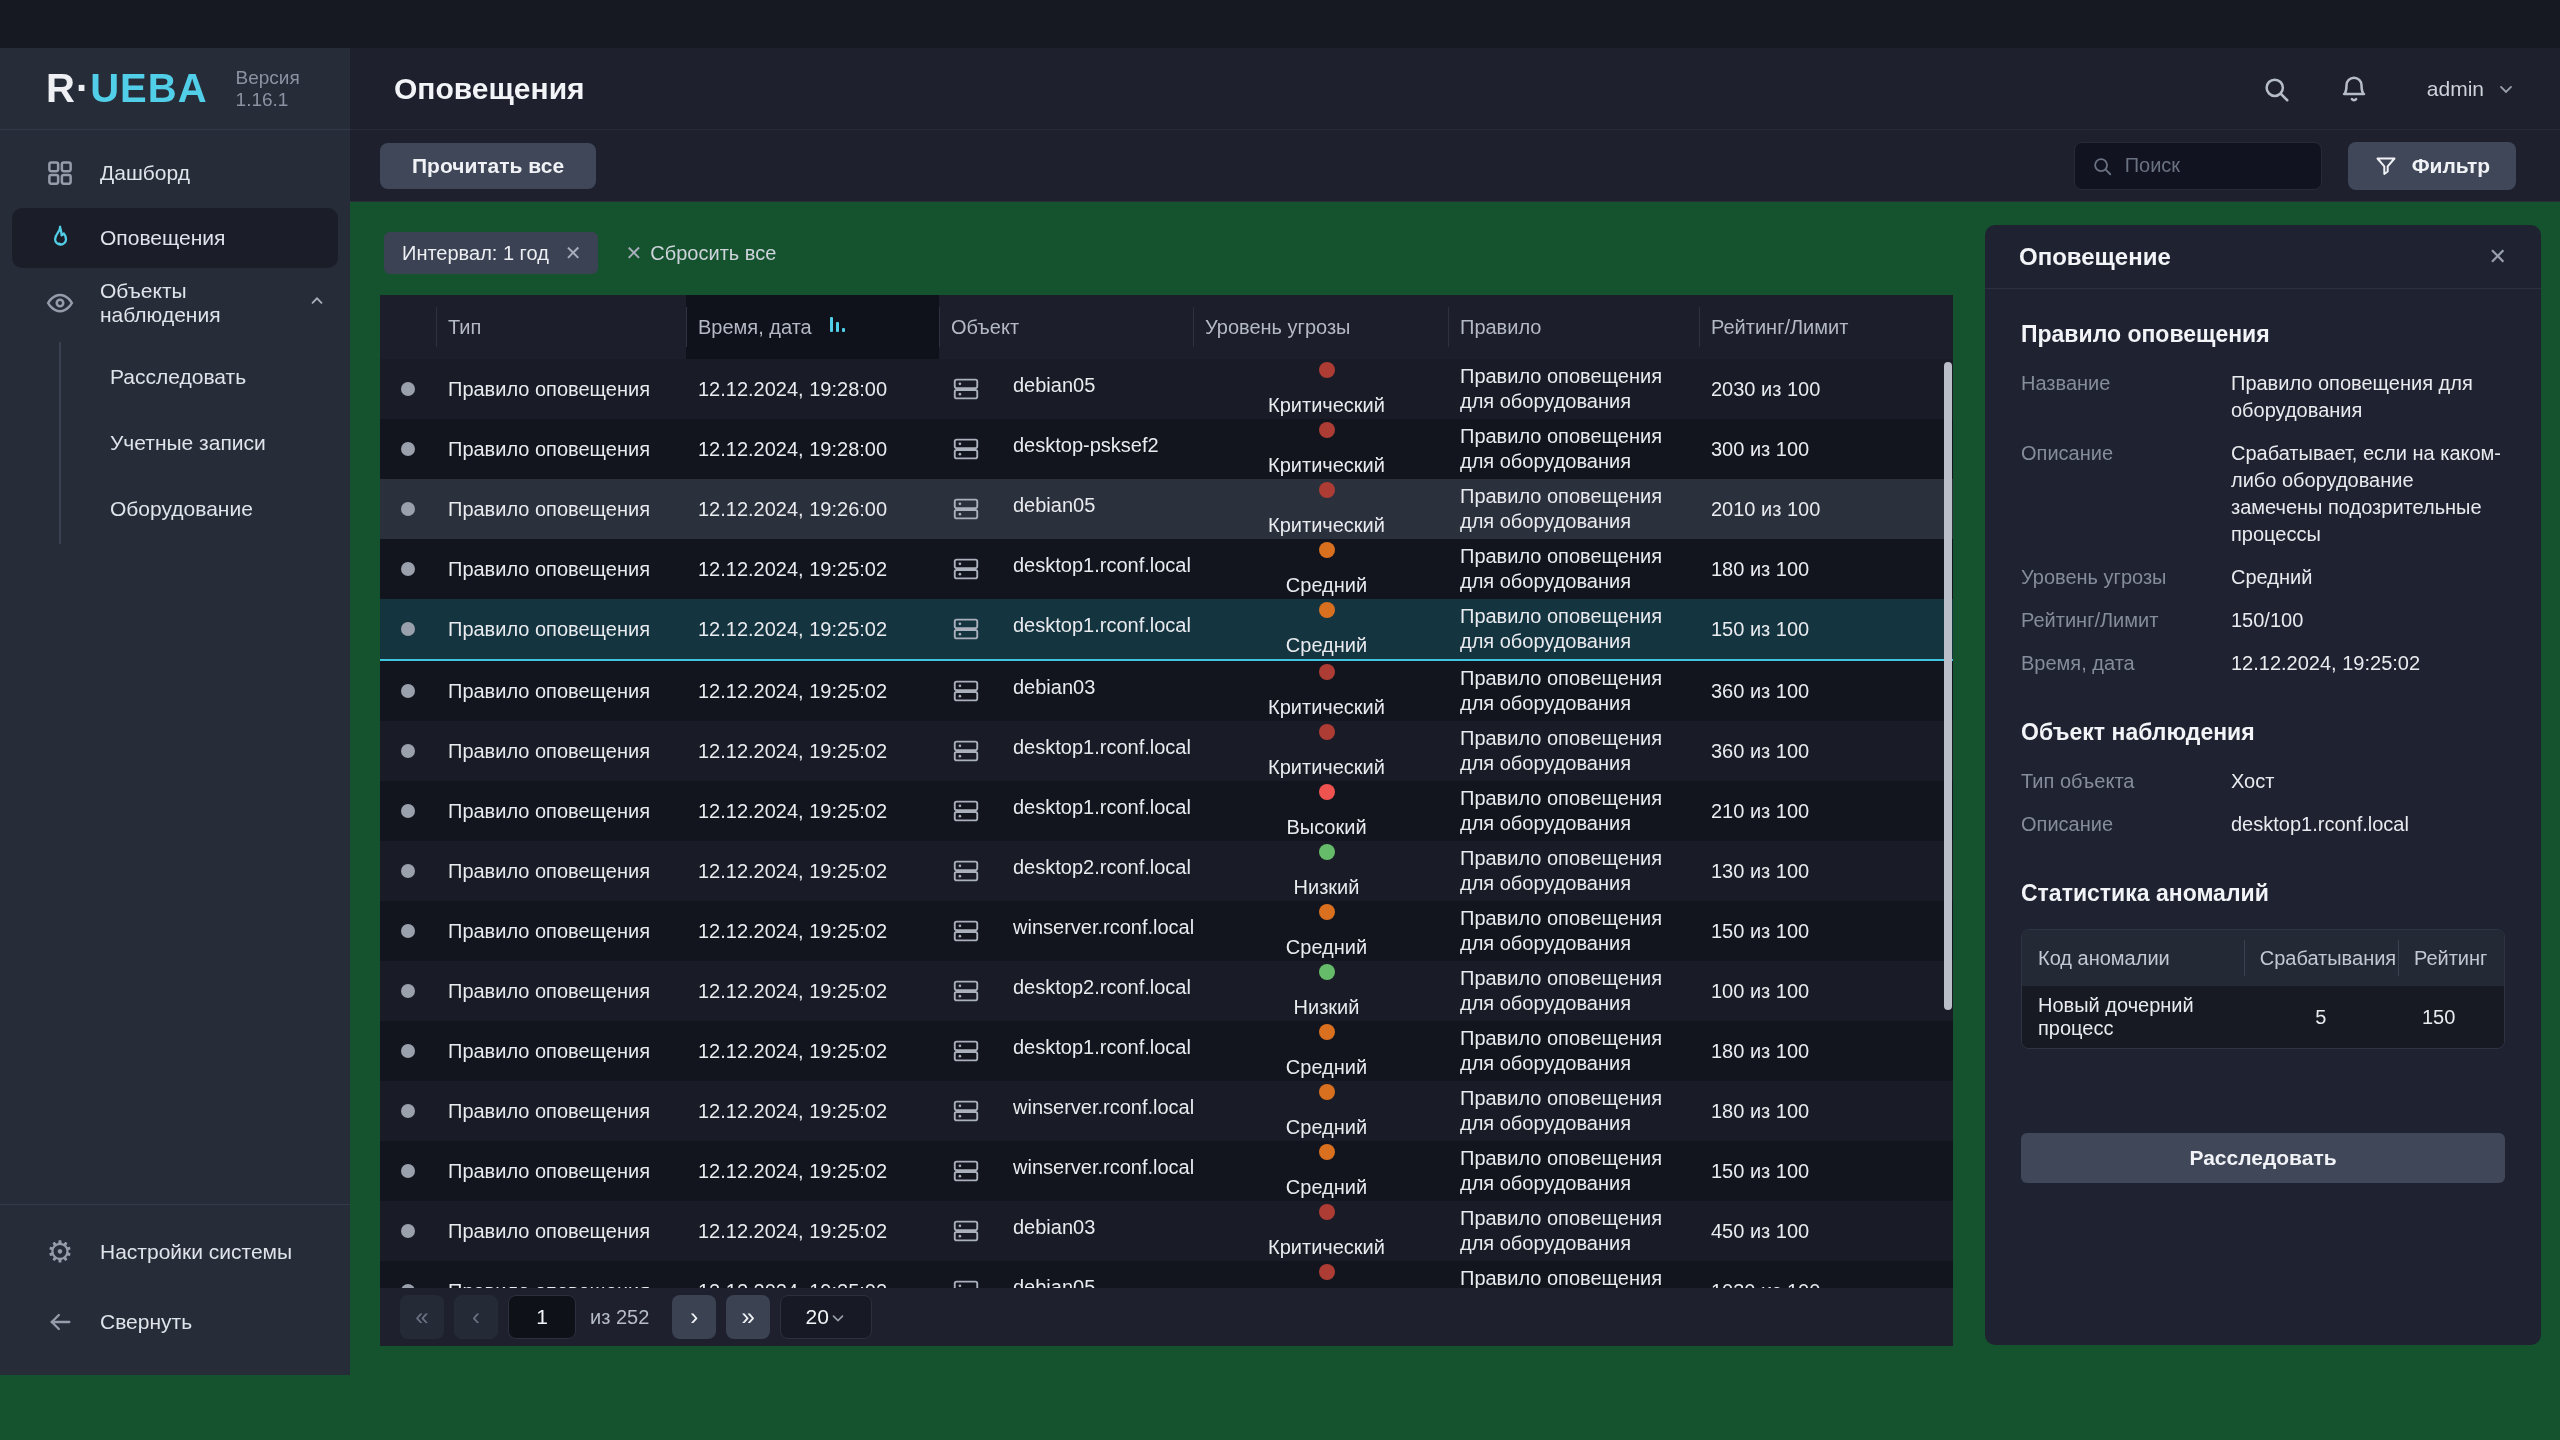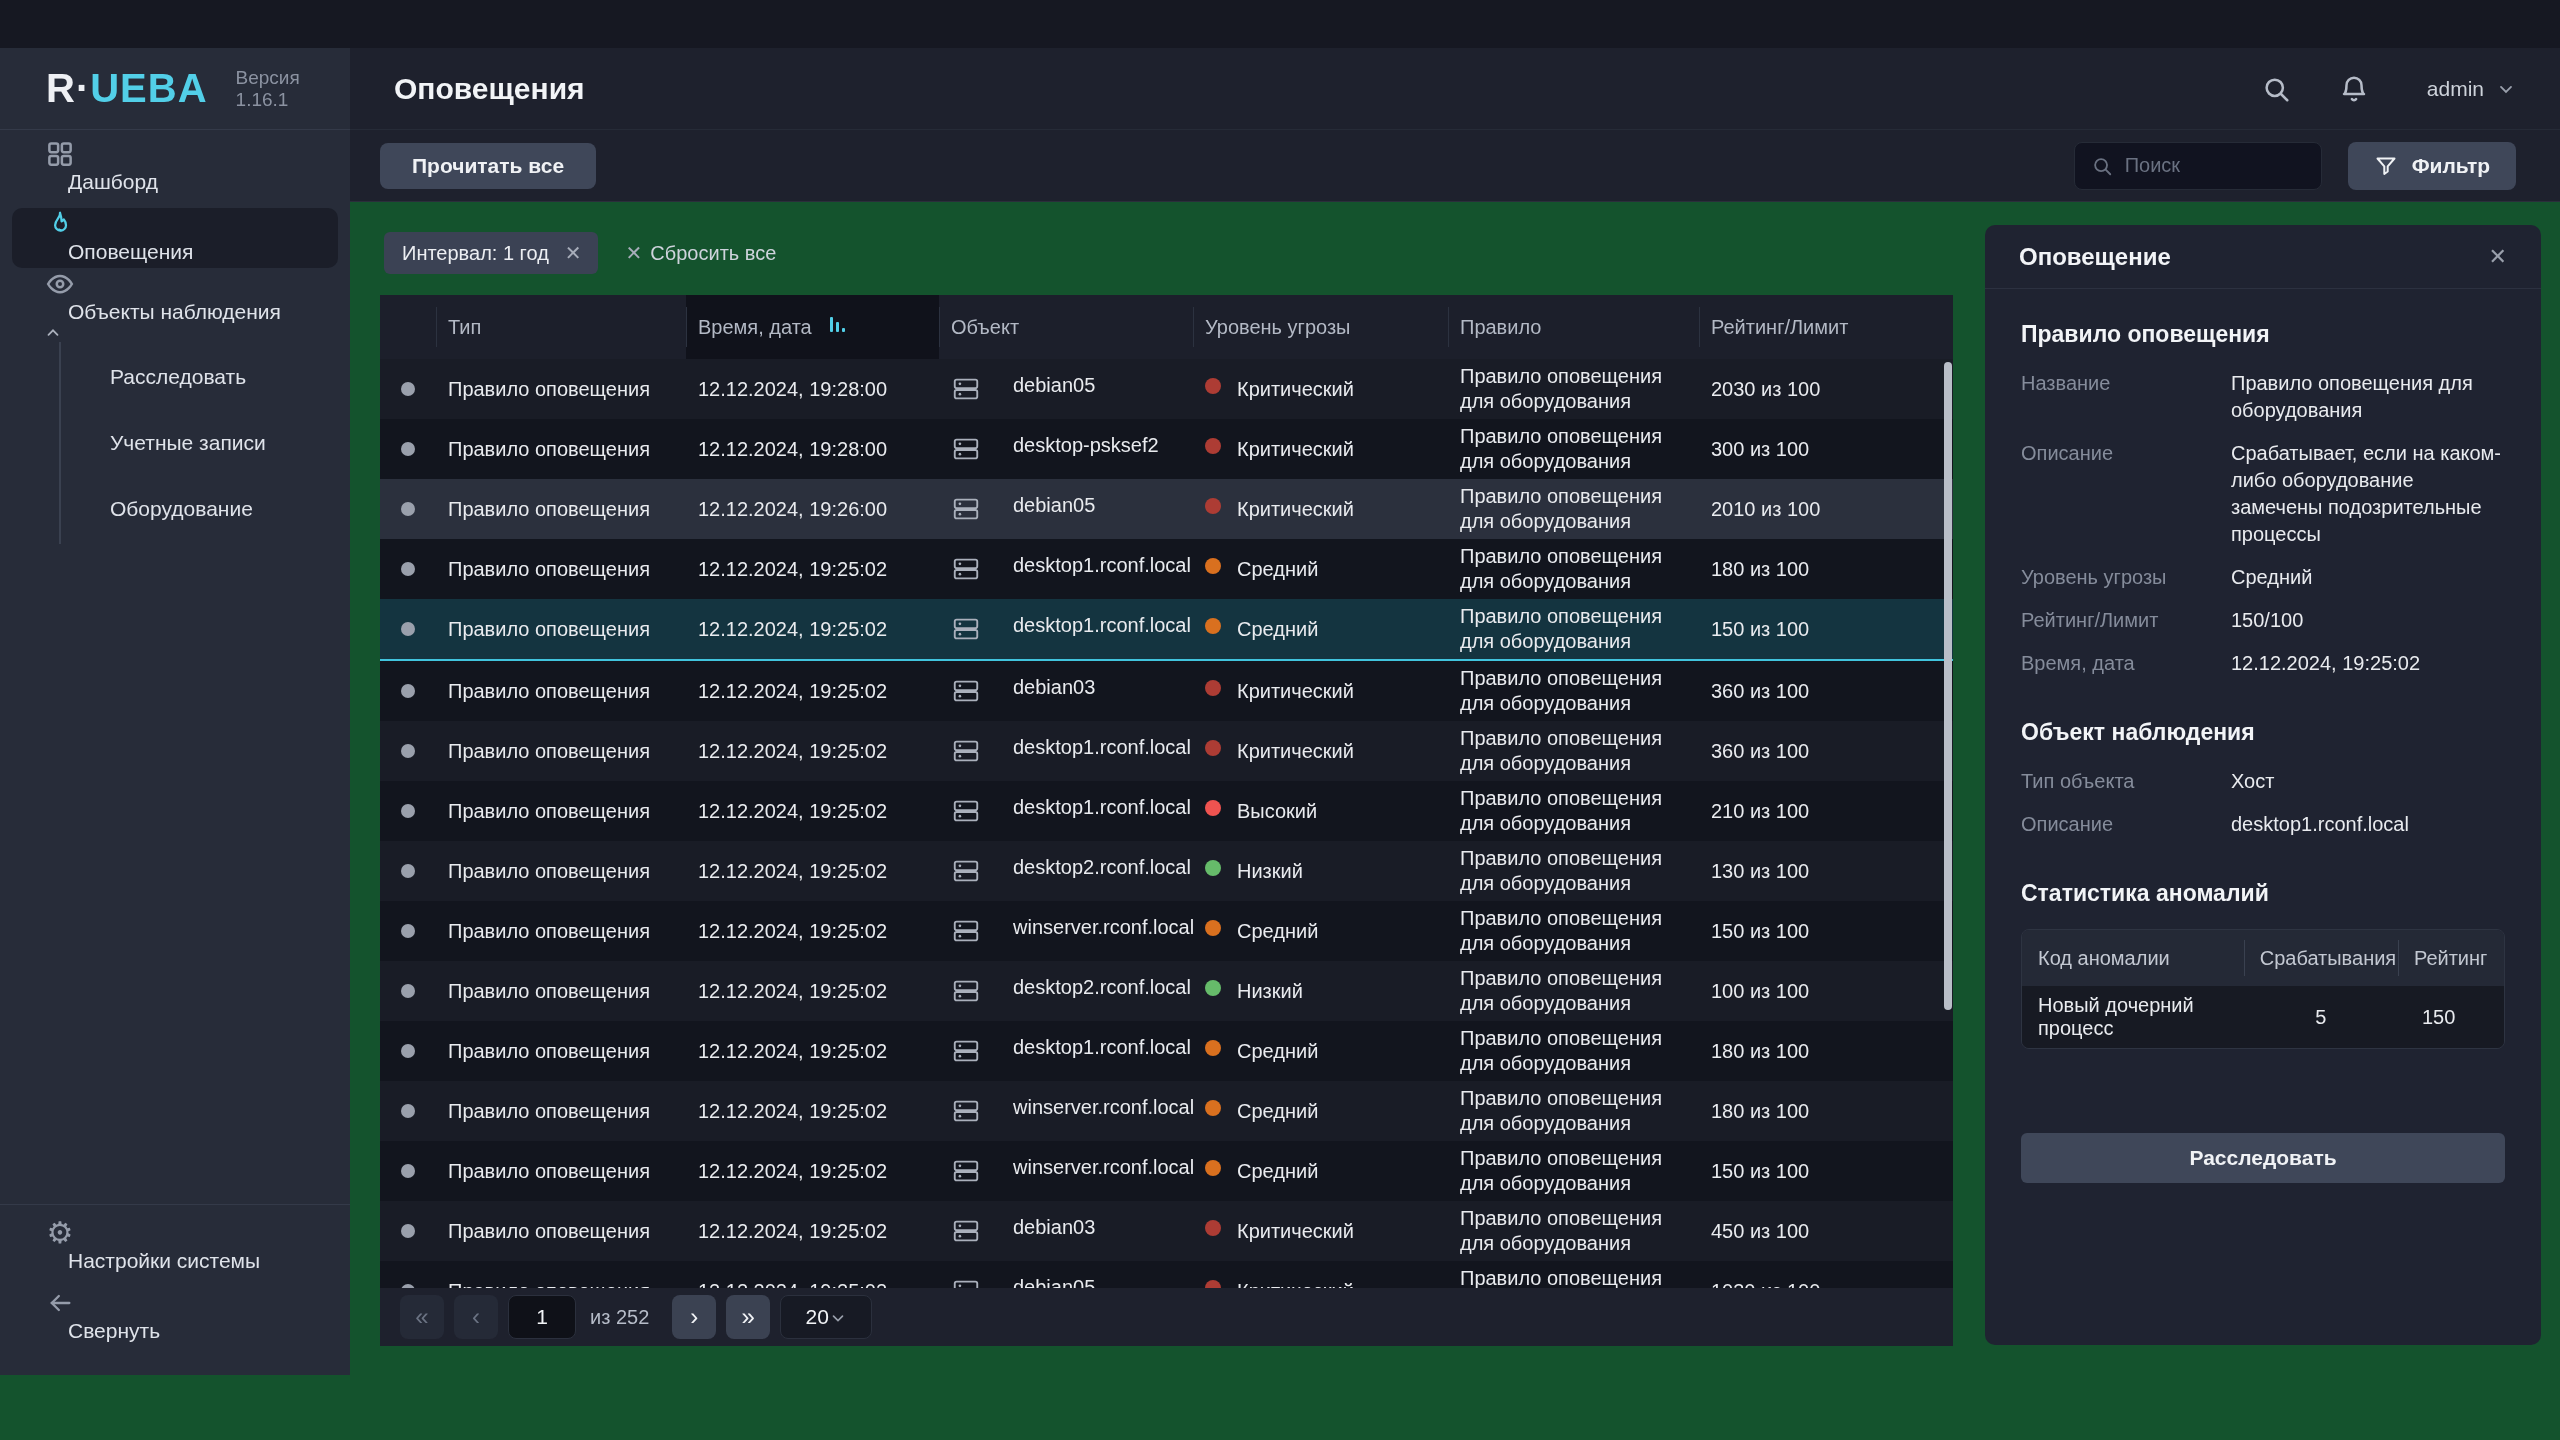--- a/index.html
+++ b/index.html
@@ -12,21 +12,21 @@
 
   
   .sidebar { position:absolute; left:0; top:48px; width:350px; height:1327px; background:#272c39; }
   .logo-row { height:82px; display:flex; align-items:center; padding:0 30px 0 46px; border-bottom:1px solid #343a49; }
   .logo { font-size:40px; font-weight:bold; letter-spacing:1px; white-space:nowrap; }
   .logo .lr { color:#eef0f4; }
   .logo .ld { color:#eef0f4; }
   .logo .ln { color:#52cfe8; }
   .version { margin-left:28px; color:#8b92a1; font-size:19px; }
   .nav { padding-top:8px; }
-  .nav-item { height:70px; display:flex; padding:0 24px 0 44px; cursor:pointer; color:#dfe3ea;flex-direction:column; }
+  .nav-item { height:70px; display:flex; align-items:center; padding:0 24px 0 44px; cursor:pointer; color:#dfe3ea; }
   .nav-item .nav-ico { width:32px; height:32px; display:flex; align-items:center; justify-content:center; color:#959caa; flex:0 0 32px; }
   .nav-item .nav-lbl { margin-left:24px; font-size:21px; flex:1; }
   .nav-item.active { margin:0 12px; padding:0 12px 0 32px; height:60px; border-radius:10px; background:#1b1e29; }
   .nav-item.active .nav-ico { color:#52cfe8; }
   .nav-group-caret { color:#aab0bc; }
   .subnav { position:relative; padding:6px 0 10px 0; }
   .subnav .rail { position:absolute; left:59px; top:4px; bottom:8px; width:2px; background:#3a4150; }
   .subnav-item { height:66px; display:flex; align-items:center; padding-left:110px; font-size:21px; color:#dfe3ea; cursor:pointer; }
   .side-footer { position:absolute; left:0; bottom:0; width:100%; border-top:1px solid #343a49; padding:12px 0 18px 0; }
   .side-footer .nav-item { height:70px; }
@@ -71,21 +71,21 @@
   .t-body .row { display:grid; grid-template-columns:56px 250px 253px 254px 255px 251px 254px; height:60px; align-items:center; }
   .row.odd  { background:#191c26; }
   .row.even { background:#12151e; }
   .row.highlight { background:#2b303d; }
   .row.selected  { background:#143440; border-bottom:2px solid #41c4de; height:62px; }
   .cell { padding-left:12px; font-size:20px; color:#e9ebef; }
   .c-dot { display:flex; justify-content:center; padding-left:0; }
   .unread-dot { width:14px; height:14px; border-radius:50%; background:#9aa0ac; }
   .c-obj { display:flex; align-items:flex-start; gap:32px; }
   .c-obj svg { color:#aab0bc; flex:0 0 30px; }
-  .c-level { display:flex; gap:16px; }
+  .c-level { display:flex; align-items:center; gap:16px;flex-direction:column; }
   .level-dot { width:16px; height:16px; border-radius:50%; flex:0 0 16px; }
   .c-rule { line-height:25px; padding-right:26px; }
   .scrollthumb { position:absolute; left:1944px; top:362px; width:8px; height:648px; border-radius:4px; background:#b9bec8; cursor:pointer; }
 
   
   .pager { position:absolute; left:380px; top:1288px; width:1573px; height:58px; background:#1e212d; display:flex; align-items:center; padding-left:20px; }
   .pg-btn { width:44px; height:44px; border-radius:8px; display:flex; align-items:center; justify-content:center; font-size:24px; cursor:pointer; user-select:none; }
   .pg-btn.disabled { background:#252a37; color:#6b7383; }
   .pg-btn.enabled { background:#3b4252; color:#f2f4f7; }
   .pg-btn + .pg-btn { margin-left:10px; }

